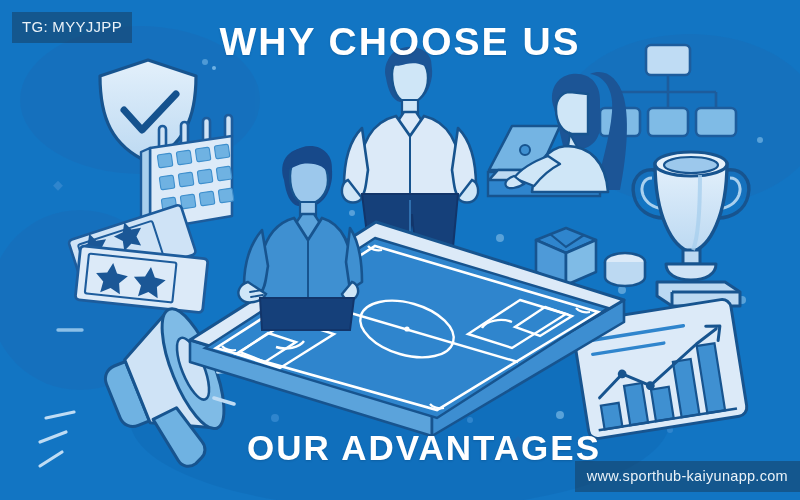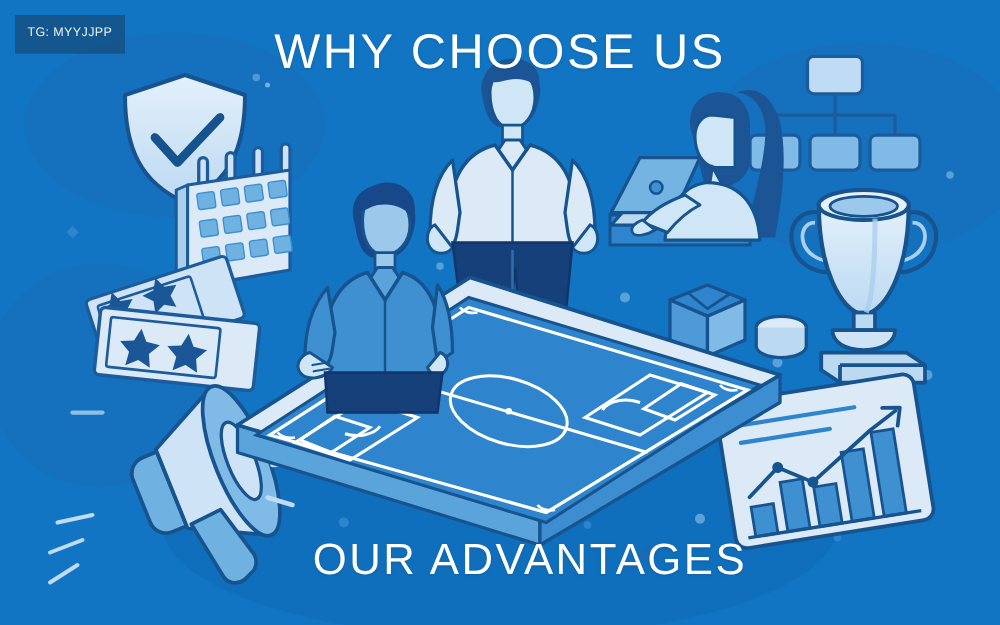--- a/index.html
+++ b/index.html
@@ -22,21 +22,21 @@
     left: 0; top: 0;
     width: 800px; height: 500px;
   }
 
   
   .heading {
     position: absolute;
     width: 100%;
     text-align: center;
     color: #ffffff;
-    font-weight: normal;
+    font-weight: bold;
     letter-spacing: 2.0px;
     text-shadow: 0 1px 2px rgba(6,52,92,.25);
     white-space: nowrap;
   }
   #title-top {
     top: 20px;
     font-size: 39px;
     line-height: 44px;
   }
   #title-bottom {
@@ -44,21 +44,21 @@
     font-size: 35px;
     line-height: 40px;
     padding-left: 24px;
   }
 
   
   .watermark {
     position: absolute;
     background: rgba(24,52,78,0.45);
     color: #eaf2f8;
-    font-size: 10px;
+    font-size: 15px;
     line-height: 20px;
     padding: 5px 10px 6px 10px;
     letter-spacing: .3px;
     white-space: nowrap;
   }
   #watermark-tag { left: 12px; top: 12px; }
   #watermark-url {
     right: 0px; bottom: 8px;
     font-size: 14.5px;
     padding: 5px 12px 6px 12px;
@@ -319,14 +319,15 @@
       <path d="M260,298 L354,298 L350,330 L262,330 Z" fill="#15407a" stroke="#12356a" stroke-width="2"></path>
     </g>
   </svg>
 
   <div class="heading" id="title-top">WHY CHOOSE US</div>
 
   <div class="heading" id="title-bottom">OUR ADVANTAGES</div>
 
   <div class="watermark" id="watermark-tag">TG: MYYJJPP</div>
 
+  <div class="watermark" id="watermark-url">www.sporthub-kaiyunapp.com</div>
 
 </div>
 
 </body></html>

